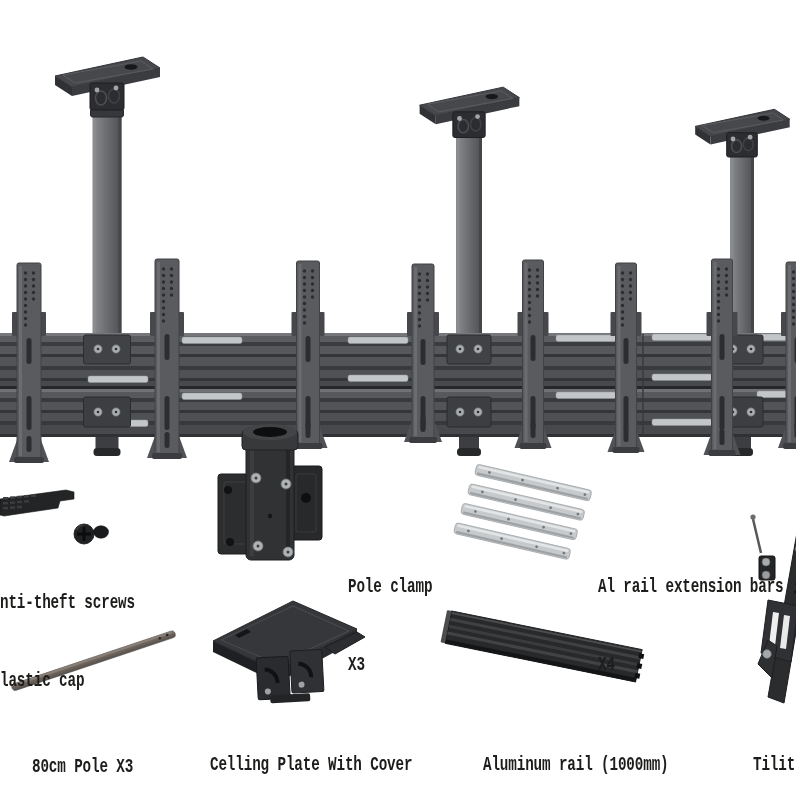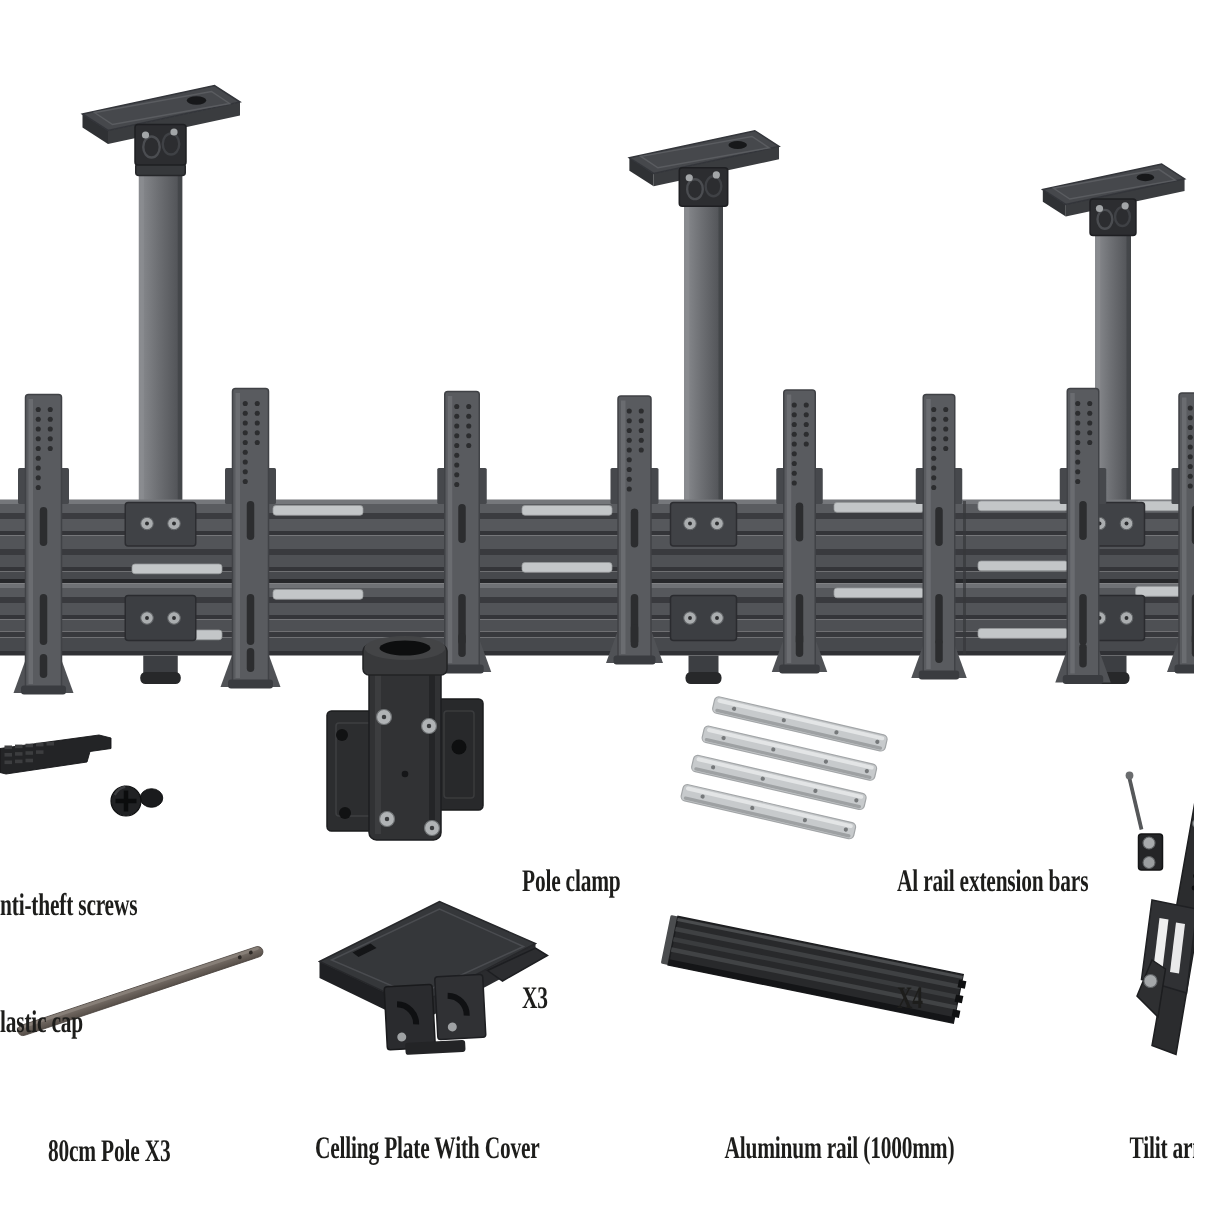--- a/index.html
+++ b/index.html
@@ -1,18 +1,18 @@
 <!DOCTYPE html>
 <html><head>
 <meta charset="utf-8">
 <style>
   html,body{margin:0;padding:0;background:#fff;}
   .stage{
     position:relative;width:796px;height:810px;overflow:hidden;background:#ffffff;
-    font-family:Liberation Serif, serif;
+    font-family:Liberation Mono, monospace;
   }
   .stage svg{position:absolute;left:0;top:0;}
   .plabel{
     position:absolute;font-weight:700;font-size:21px;line-height:26px;
     color:#1d1d1b;letter-spacing:-0.2px;white-space:pre;
     transform:scaleX(0.68);transform-origin:0 0;z-index:5;
   }
 </style>
 </head>
 <body>

